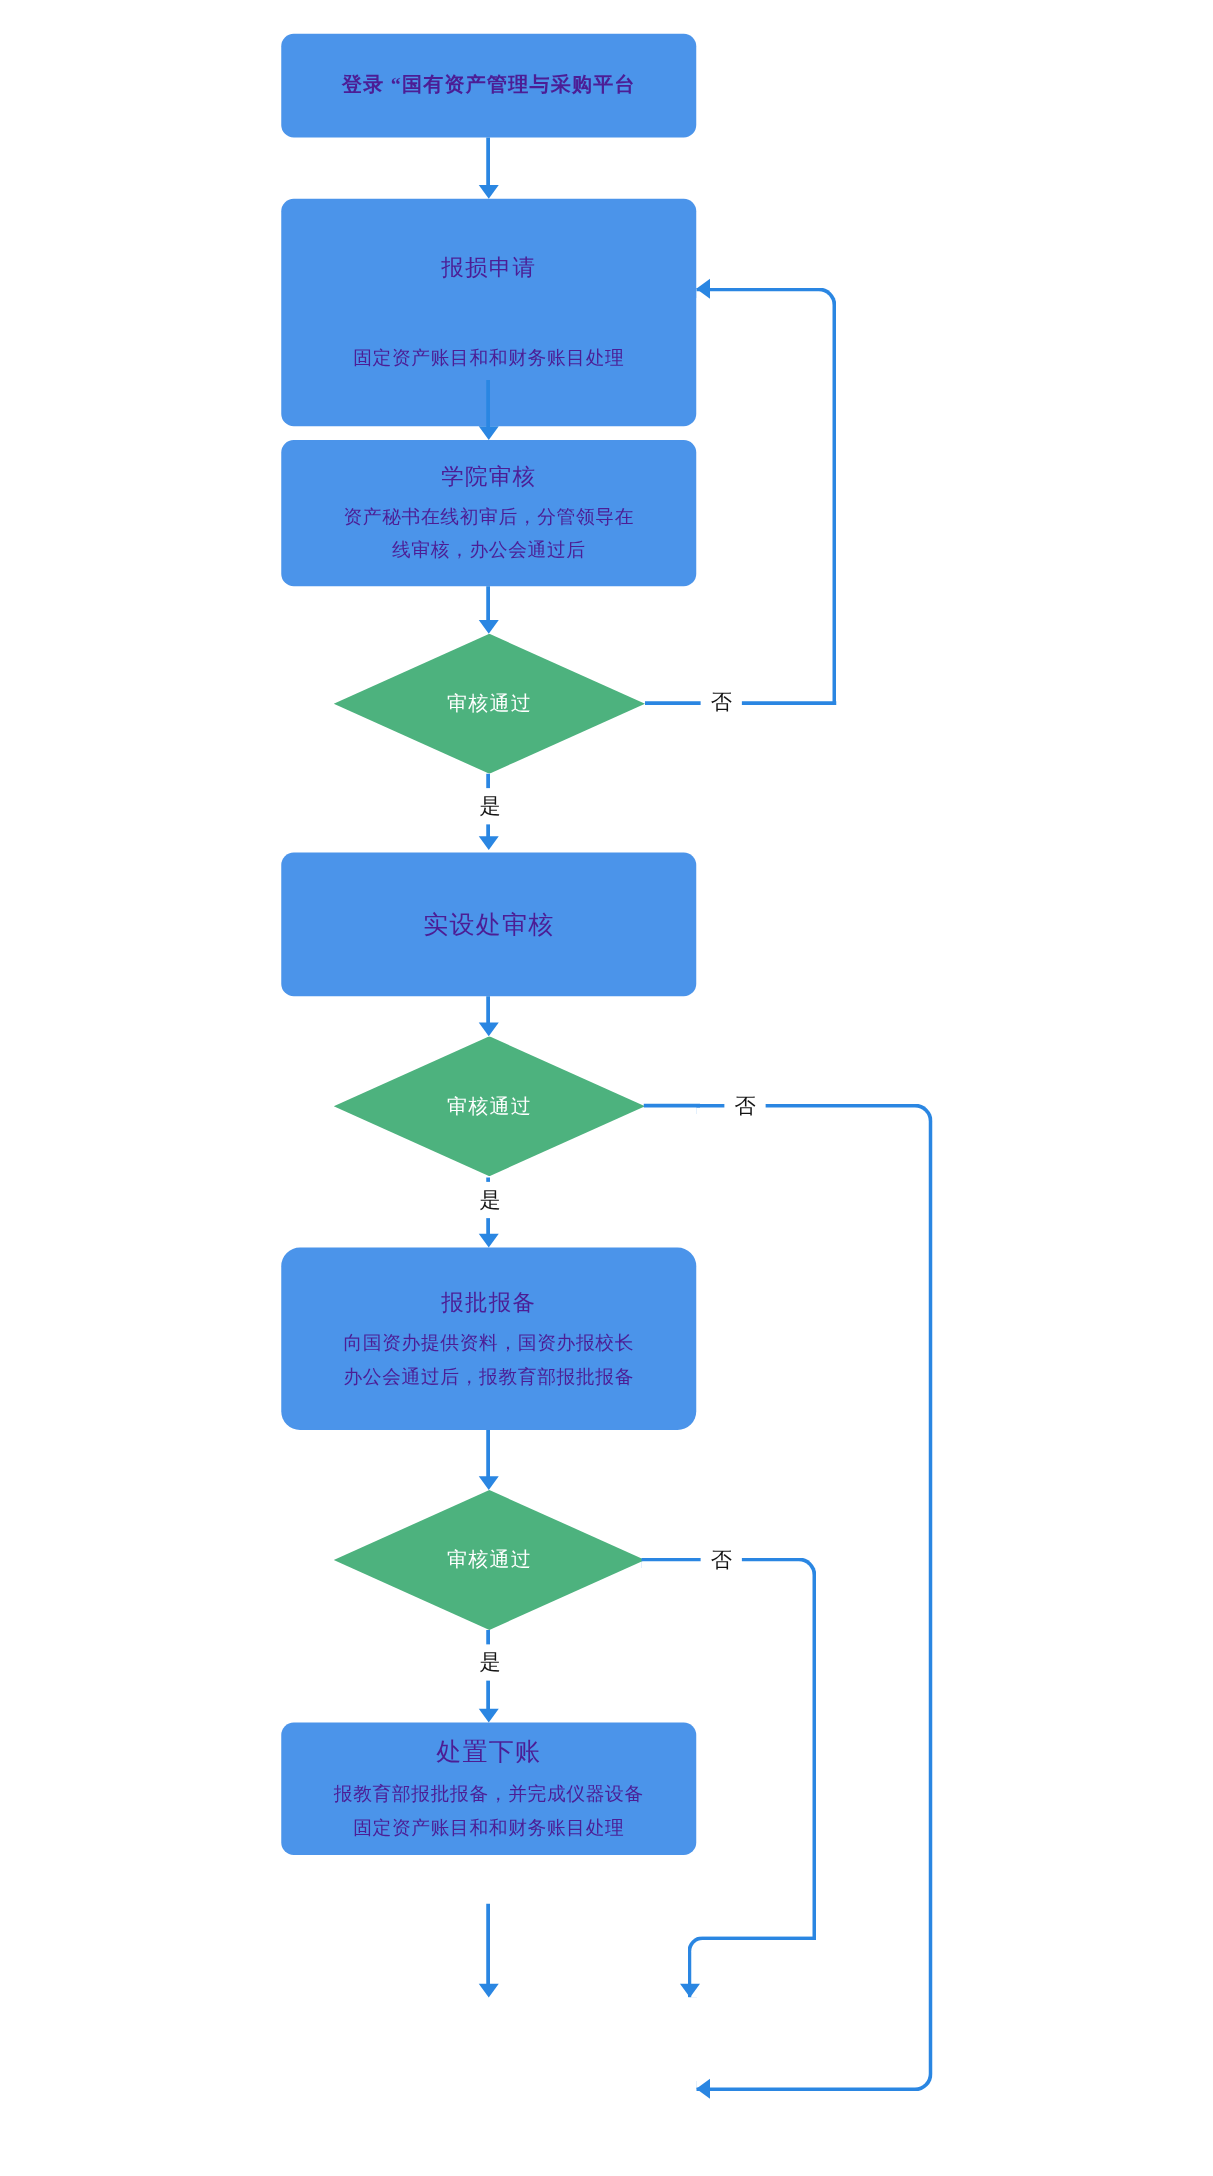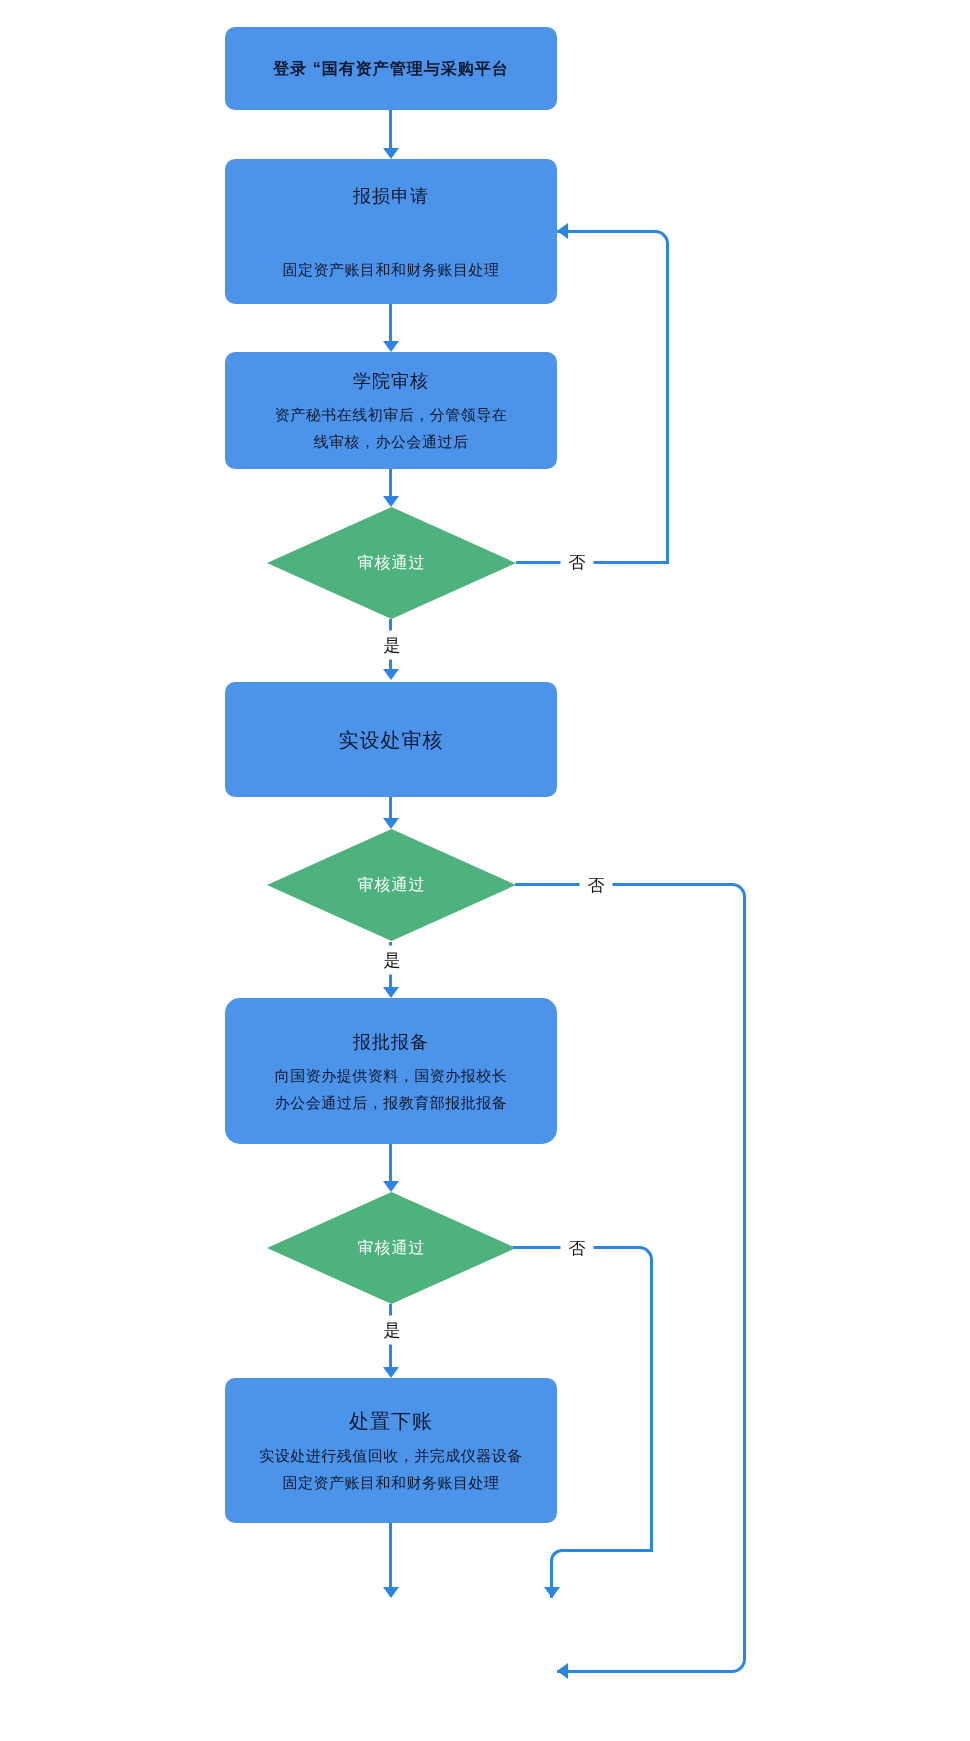--- a/index.html
+++ b/index.html
@@ -4,21 +4,21 @@
 <style>
   html,body{margin:0;padding:0;background:#ffffff;}
   body{font-family:"Liberation Sans","DejaVu Sans",sans-serif;}
   .canvas{position:relative;width:970px;height:1741px;background:#ffffff;overflow:hidden;}
 
   
   .node{
     position:absolute;left:225px;width:332px;
     background:#4b94ea;border-radius:10px;
     display:flex;flex-direction:column;align-items:center;justify-content:center;
-    color:#0f172a;text-align:center;box-sizing:border-box;
+    color:#4c1d95;text-align:center;box-sizing:border-box;font-family:Liberation Serif, serif;
   }
   .node-title{font-size:18px;line-height:30px;letter-spacing:1px;}
   .node-title.big{font-size:20px;line-height:32px;}
   .node-title.bold{font-weight:bold;font-size:16px;letter-spacing:1px;}
   .node-sub{font-size:15px;line-height:27px;margin-top:5px;letter-spacing:0.5px;}
   .node-sub div{line-height:27px;}
 
   
   .diamond{
     position:absolute;left:267px;width:249px;height:112px;
@@ -52,21 +52,21 @@
 </style>
 </head>
 <body>
 
 <div class="canvas">
 
   <div class="node" style="top:27px;height:83px;">
     <div class="node-title bold">登录 “国有资产管理与采购平台</div>
   </div>
 
-  <div class="node" style="top:159px;height:145px;gap:40px;">
+  <div class="node" style="top:159px;height:182px;gap:40px;">
     <div class="node-title">报损申请</div>
     <div class="node-sub">
       <div>固定资产账目和和财务账目处理</div>
     </div>
   </div>
 
   <div class="node" style="top:352px;height:117px;">
     <div class="node-title">学院审核</div>
     <div class="node-sub">
       <div>资产秘书在线初审后，分管领导在</div>
@@ -79,24 +79,24 @@
   </div>
 
   <div class="node" style="top:998px;height:146px;border-radius:15px;">
     <div class="node-title">报批报备</div>
     <div class="node-sub">
       <div>向国资办提供资料，国资办报校长</div>
       <div>办公会通过后，报教育部报批报备</div>
     </div>
   </div>
 
-  <div class="node" style="top:1378px;height:145px;">
+  <div class="node" style="top:1378px;height:106px;">
     <div class="node-title big">处置下账</div>
     <div class="node-sub">
-      <div>实设处进行残值回收，并完成仪器设备</div>
+      <div>报教育部报批报备，并完成仪器设备</div>
       <div>固定资产账目和和财务账目处理</div>
     </div>
   </div>
 
 
   <div class="diamond" style="top:507px;">
     <span>审核通过</span>
   </div>
   <div class="diamond" style="top:829px;">
     <span>审核通过</span>

